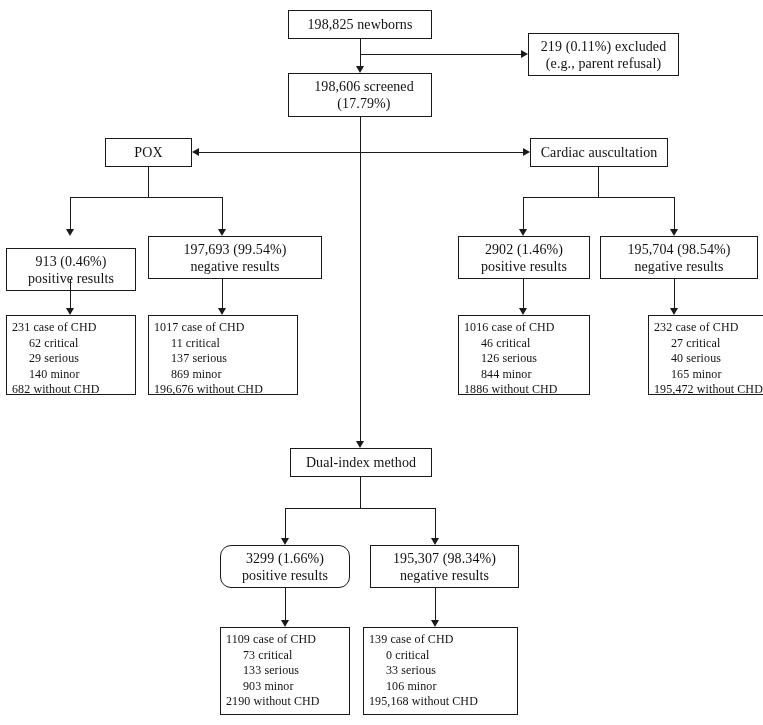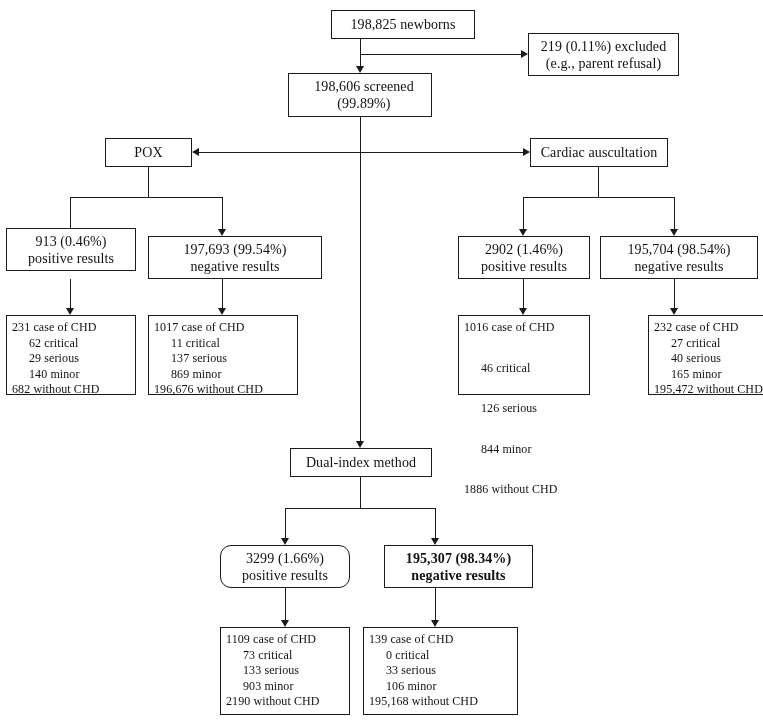--- a/index.html
+++ b/index.html
@@ -64,38 +64,38 @@
     border-top:4.5px solid transparent;
     border-bottom:4.5px solid transparent;
     border-left:7px solid #1a1a1a;
   }
 </style>
 </head>
 <body>
 
 <div id="stage">
 
-  <div class="box" style="left:288px;top:10px;width:144px;height:29px;margin-left:43px;">
+  <div class="box" style="left:288px;top:10px;width:144px;height:29px;">
     <span class="ln">198,825 newborns</span>
   </div>
 
   <div class="v" style="left:360px;top:39px;height:27px;"></div>
   <div class="arrow-d" style="left:355.5px;top:66px;"></div>
 
   <div class="h" style="left:360px;top:54px;width:161px;"></div>
   <div class="arrow-r" style="left:521px;top:49.5px;"></div>
 
   <div class="box" style="left:528px;top:33px;width:151px;height:43px;">
     <span class="ln">219 (0.11%) excluded</span>
     <span class="ln">(e.g., parent refusal)</span>
   </div>
 
   <div class="box" style="left:288px;top:73px;width:144px;height:44px;padding-left:8px;">
     <span class="ln">198,606 screened</span>
-    <span class="ln">(99.89%)</span>
+    <span class="ln">(17.79%)</span>
   </div>
 
   <div class="v" style="left:360px;top:117px;height:324px;"></div>
   <div class="arrow-d" style="left:355.5px;top:441px;"></div>
 
   <div class="h" style="left:199px;top:152px;width:162px;"></div>
   <div class="arrow-l" style="left:192px;top:147.5px;"></div>
 
   <div class="h" style="left:360px;top:152px;width:163px;"></div>
   <div class="arrow-r" style="left:523px;top:147.5px;"></div>
@@ -115,21 +115,21 @@
   <div class="v" style="left:222px;top:197px;height:32px;"></div>
   <div class="arrow-d" style="left:217.5px;top:229px;"></div>
 
   <div class="v" style="left:598px;top:167px;height:30px;"></div>
   <div class="h" style="left:523px;top:197px;width:151px;"></div>
   <div class="v" style="left:523px;top:197px;height:32px;"></div>
   <div class="arrow-d" style="left:518.5px;top:229px;"></div>
   <div class="v" style="left:674px;top:197px;height:32px;"></div>
   <div class="arrow-d" style="left:669.5px;top:229px;"></div>
 
-  <div class="box" style="left:6px;top:228px;width:130px;height:43px;">
+  <div class="box" style="left:6px;top:248px;width:130px;height:43px;">
     <span class="ln">913 (0.46%)</span>
     <span class="ln">positive results</span>
   </div>
 
   <div class="box" style="left:148px;top:236px;width:174px;height:43px;">
     <span class="ln">197,693 (99.54%)</span>
     <span class="ln">negative results</span>
   </div>
 
   <div class="box" style="left:458px;top:236px;width:132px;height:43px;">
@@ -160,21 +160,21 @@
   </div>
 
   <div class="box detail" style="left:148px;top:315px;width:150px;height:80px;">
     <span class="ln">1017 case of CHD</span>
     <span class="ln ind">11 critical</span>
     <span class="ln ind">137 serious</span>
     <span class="ln ind">869 minor</span>
     <span class="ln">196,676 without CHD</span>
   </div>
 
-  <div class="box detail" style="left:458px;top:315px;width:132px;height:80px;gap:25px;">
+  <div class="box detail" style="left:458px;top:315px;width:132px;height:80px;">
     <span class="ln">1016 case of CHD</span>
     <span class="ln ind">46 critical</span>
     <span class="ln ind">126 serious</span>
     <span class="ln ind">844 minor</span>
     <span class="ln">1886 without CHD</span>
   </div>
 
   <div class="box detail" style="left:600px;top:315px;width:158px;height:80px;margin-left:48px;">
     <span class="ln">232 case of CHD</span>
     <span class="ln ind">27 critical</span>
@@ -192,21 +192,21 @@
   <div class="v" style="left:285px;top:508px;height:30px;"></div>
   <div class="arrow-d" style="left:280.5px;top:538px;"></div>
   <div class="v" style="left:435px;top:508px;height:30px;"></div>
   <div class="arrow-d" style="left:430.5px;top:538px;"></div>
 
   <div class="box" style="left:220px;top:545px;width:130px;height:43px;border-radius:11px;">
     <span class="ln">3299 (1.66%)</span>
     <span class="ln">positive results</span>
   </div>
 
-  <div class="box" style="left:384px;top:545px;width:149px;height:43px;font-weight:bold;">
+  <div class="box" style="left:370px;top:545px;width:149px;height:43px;">
     <span class="ln">195,307 (98.34%)</span>
     <span class="ln">negative results</span>
   </div>
 
   <div class="v" style="left:285px;top:588px;height:32px;"></div>
   <div class="arrow-d" style="left:280.5px;top:620px;"></div>
   <div class="v" style="left:435px;top:588px;height:32px;"></div>
   <div class="arrow-d" style="left:430.5px;top:620px;"></div>
 
   <div class="box detail" style="left:220px;top:627px;width:130px;height:88px;">

